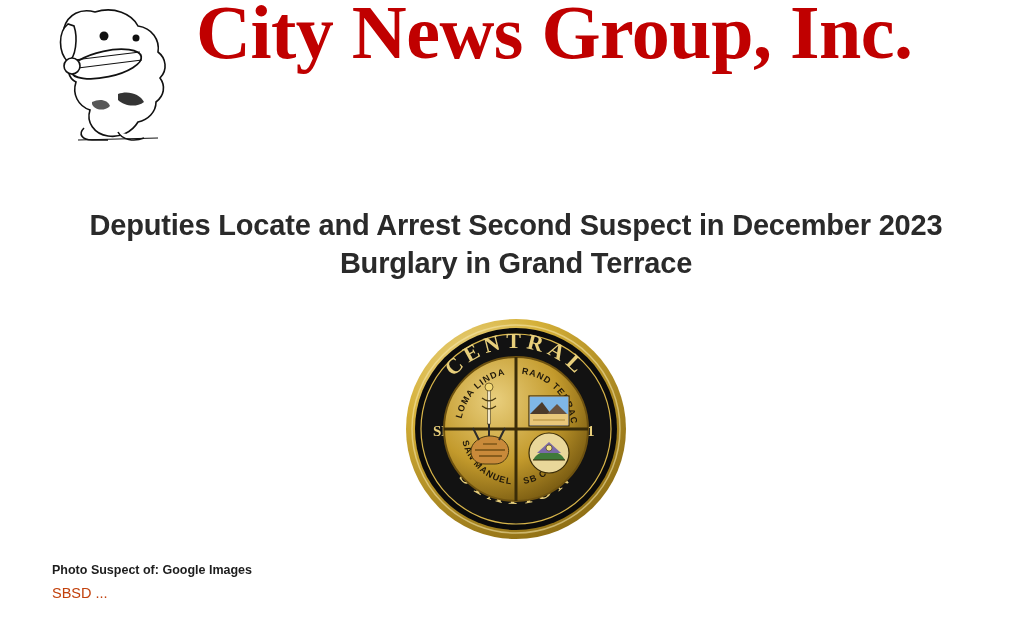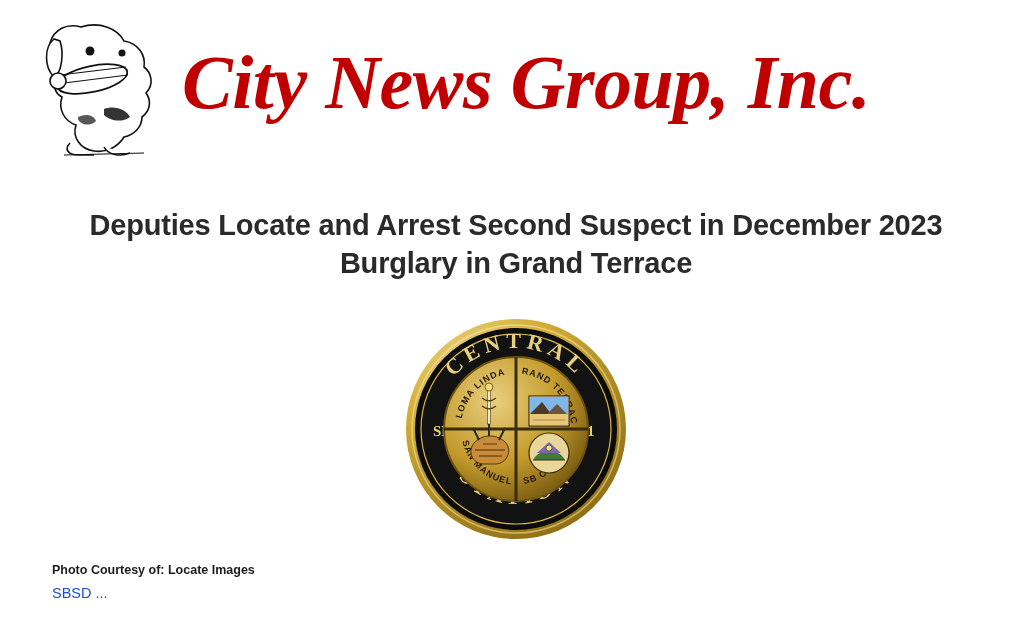--- a/index.html
+++ b/index.html
@@ -14,24 +14,23 @@
     color: #222222;
     overflow: hidden;
     position: relative;
   }
 
   
   .masthead {
     position: relative;
     height: 175px;
     display: flex;
-    align-items: center;
-    padding-left: 34px;
+    align-items: flex-start;
+    padding-left: 48px;
     box-sizing: border-box;
-    font-style: italic;
   }
   .logo-dog {
     width: 130px;
     height: 145px;
     flex: 0 0 auto;
     position: relative;
     top: 2px;
   }
   .logo-wordmark {
     font-family: "Liberation Serif", serif;
@@ -78,21 +77,21 @@
     width: 700px;
   }
   .caption-credit {
     font-size: 12.5px;
     font-weight: bold;
     color: #1d1d1d;
     margin: 0 0 8px 0;
   }
   .caption-text {
     font-size: 14.5px;
-    color: #1d4ed8;
+    color: #c2410c;
     margin: 0;
   }
 </style>
 </head>
 <body>
 
 <header class="masthead">
 
   <div class="logo-dog">
     <svg viewBox="0 0 130 145" width="130" height="145" aria-hidden="true">
@@ -218,15 +217,15 @@
         <circle cx="18" cy="6" r="3" fill="#f2e38f" stroke="#3a2c08" stroke-width="0.6"></circle>
         <path d="M2 18 L34 18" stroke="#3a2c08" stroke-width="1"></path>
       </g>
 
       <circle cx="111" cy="111" r="104" fill="none" stroke="#f7e9b0" stroke-width="1.5" opacity="0.55"></circle>
     </svg>
   </div>
 </div>
 
 <div class="caption-block">
-  <p class="caption-credit">Photo Courtesy of: Locate Images</p>
+  <p class="caption-credit">Photo Suspect of: Google Images</p>
   <p class="caption-text">SBSD ...</p>
 </div>
 
 </body></html>

